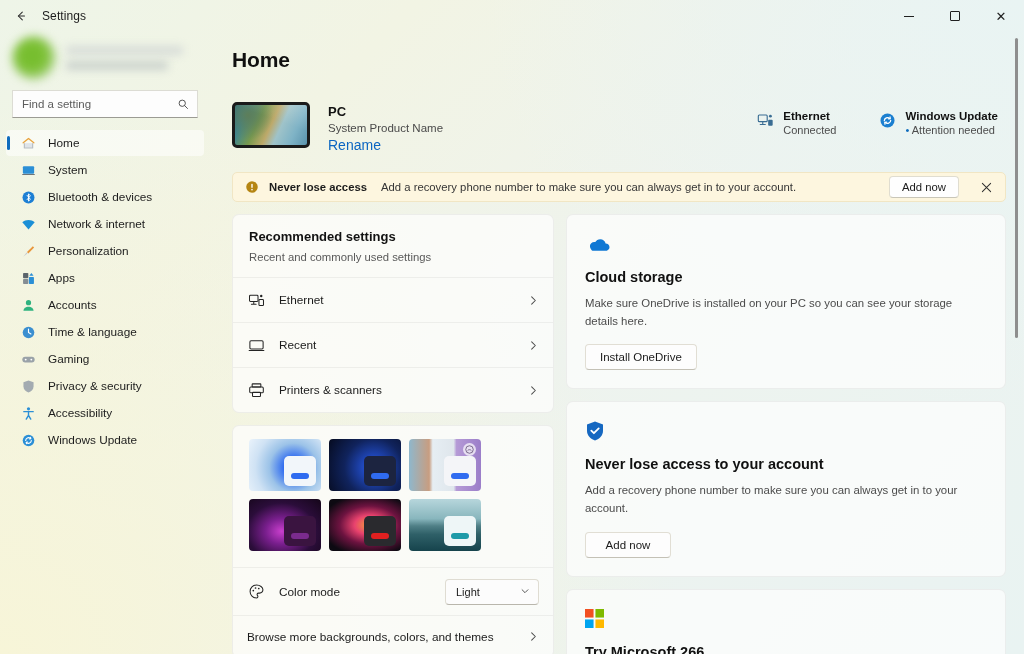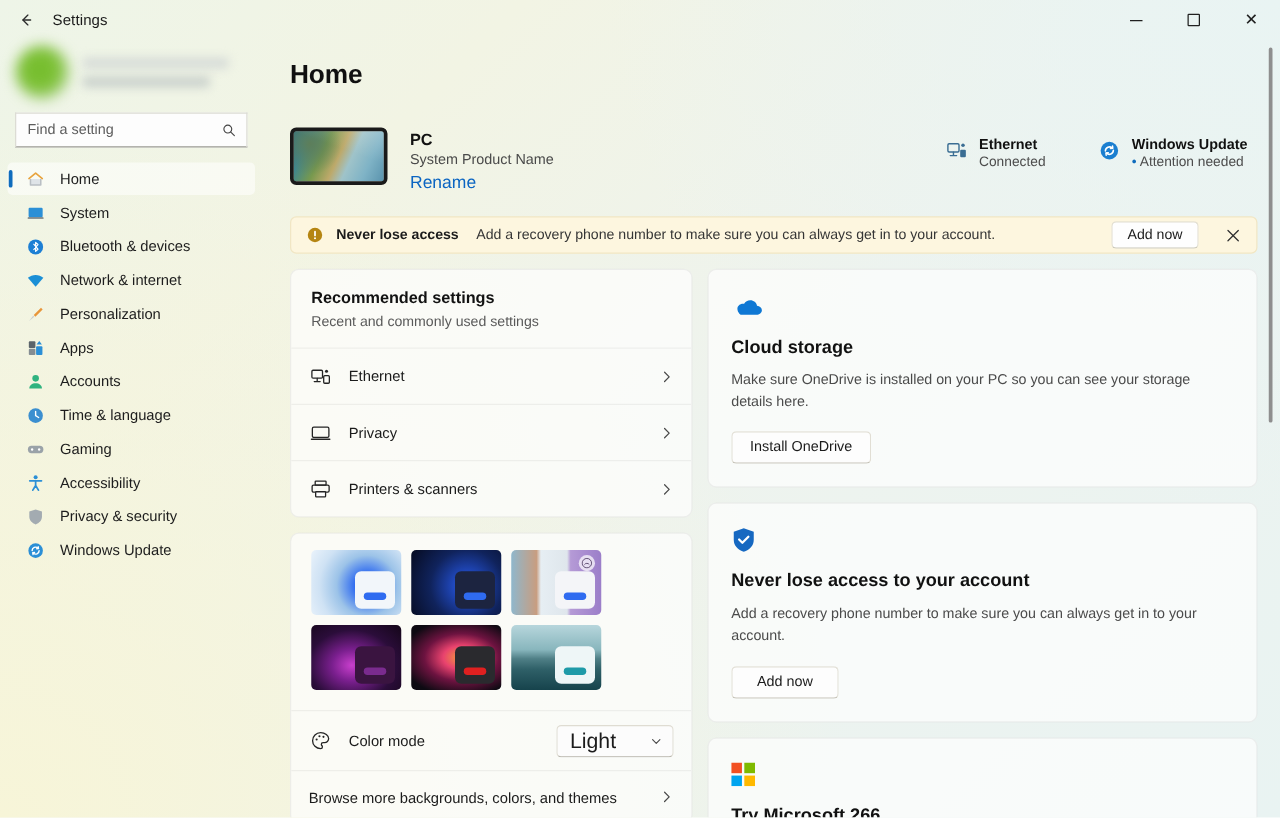--- a/index.html
+++ b/index.html
@@ -193,21 +193,21 @@
 
   .colormode {
     display: flex; align-items: center; gap: 14px;
     height: 48px; padding: 0 14px; border-top: 1px solid rgba(0,0,0,.05);
   }
   .cm-label { font-size: 11.8px; color: #1b1b1b; flex: 1; }
   .dropdown {
     width: 94px; height: 26px; border-radius: 4px;
     background: #fcfcfc; border: 1px solid #dfdcd2; border-bottom-color: #b9b6ac;
     display: flex; align-items: center; justify-content: space-between;
-    padding: 0 8px 0 10px; font-size: 17px; color: #1b1b1b; cursor: pointer;
+    padding: 0 8px 0 10px; font-size: 11px; color: #1b1b1b; cursor: pointer;
   }
 
   
   .rcard-ico { height: 26px; display: flex; align-items: center; margin-bottom: 12px; }
   .rcard-title { font-size: 14.5px; font-weight: 600; color: #111; margin-bottom: 10px; }
   .rcard-desc { font-size: 11.4px; color: #4b4b4b; line-height: 1.55; }
   .rcard-btn {
     margin-top: 14px; font-family: "Liberation Sans", sans-serif; font-size: 11.5px; color: #1b1b1b;
     background: #fdfdfd; border: 1px solid #e1ded4; border-bottom-color: #c4c1b6;
     border-radius: 4px; height: 26px; padding: 0 14px; cursor: pointer;
@@ -356,34 +356,34 @@
               <circle cx="5" cy="8.1" r="1" fill="#fff"></circle>
               <circle cx="11" cy="8.1" r="1" fill="#fff"></circle>
             </svg>
         </span>
         <span>Gaming</span>
       </div>
 
       <div class="nav-item">
         <span class="nav-ico">
           <svg width="15" height="15" viewBox="0 0 16 16">
+              <path d="M8 1.6 13.4 3.5v4.2c0 3.4-2.4 5.6-5.4 6.7-3-1.1-5.4-3.3-5.4-6.7V3.5L8 1.6Z" fill="#a3abb1"></path>
+            </svg>
+        </span>
+        <span>Privacy &amp; security</span>
+      </div>
+
+      <div class="nav-item">
+        <span class="nav-ico">
+          <svg width="15" height="15" viewBox="0 0 16 16">
               <circle cx="8" cy="3" r="1.7" fill="#2b8fd6"></circle>
               <path d="M3 6h10M8 6v4m0 0-2.4 4M8 10l2.4 4" stroke="#2b8fd6" stroke-width="1.5" stroke-linecap="round"></path>
             </svg>
         </span>
         <span>Accessibility</span>
-      </div>
-
-      <div class="nav-item">
-        <span class="nav-ico">
-          <svg width="15" height="15" viewBox="0 0 16 16">
-              <path d="M8 1.6 13.4 3.5v4.2c0 3.4-2.4 5.6-5.4 6.7-3-1.1-5.4-3.3-5.4-6.7V3.5L8 1.6Z" fill="#a3abb1"></path>
-            </svg>
-        </span>
-        <span>Privacy &amp; security</span>
       </div>
 
       <div class="nav-item">
         <span class="nav-ico">
           <svg width="15" height="15" viewBox="0 0 16 16">
               <circle cx="8" cy="8" r="6.2" fill="#2b8fd6"></circle>
               <path d="M5 8a3 3 0 0 1 5-2.2M11 8a3 3 0 0 1-5 2.2" stroke="#fff" stroke-width="1.2" fill="none" stroke-linecap="round"></path>
               <path d="m10.2 4.6.3 1.6-1.6.2M5.8 11.4l-.3-1.6 1.6-.2" stroke="#fff" stroke-width="1.1" fill="none" stroke-linecap="round" stroke-linejoin="round"></path>
             </svg>
         </span>
@@ -482,21 +482,21 @@
             </span>
           </div>
 
           <div class="listrow">
             <span class="listrow-ico">
               <svg width="17" height="17" viewBox="0 0 18 18" fill="none">
                   <rect x="2" y="4" width="14" height="8.6" rx="1.2" stroke="#242424" stroke-width="1.1"></rect>
                   <path d="M1.2 14.2h15.6" stroke="#242424" stroke-width="1.1" stroke-linecap="round"></path>
                 </svg>
             </span>
-            <span class="listrow-label">Privacy</span>
+            <span class="listrow-label">Recent</span>
             <span class="chev">
               <svg width="11" height="11" viewBox="0 0 12 12">
                   <path d="M4 2l4 4-4 4" stroke="#4a4a4a" stroke-width="1.1" fill="none" stroke-linecap="round" stroke-linejoin="round"></path>
                 </svg>
             </span>
           </div>
 
           <div class="listrow">
             <span class="listrow-ico">
               <svg width="17" height="17" viewBox="0 0 18 18" fill="none">

